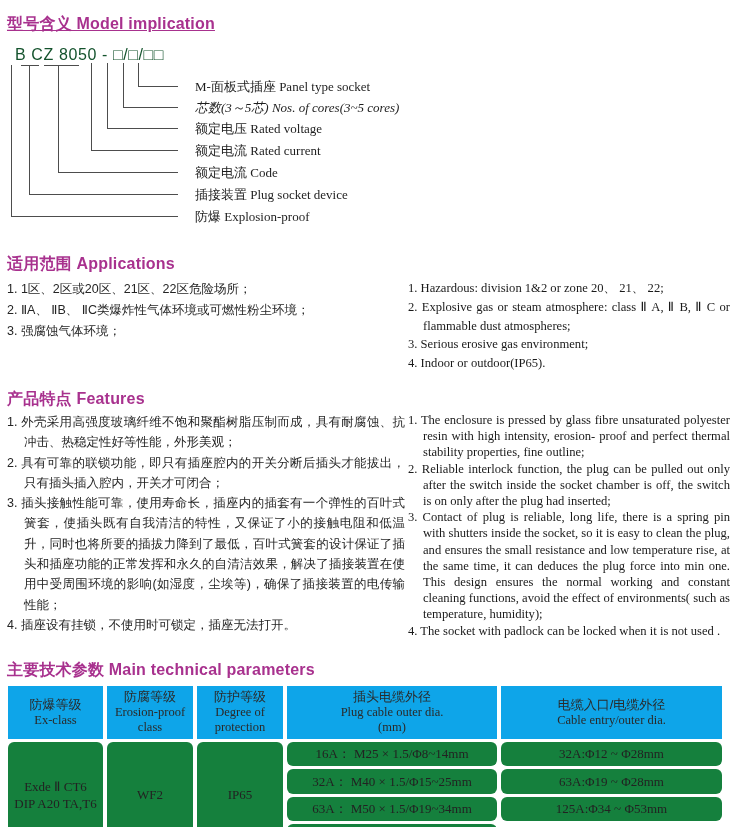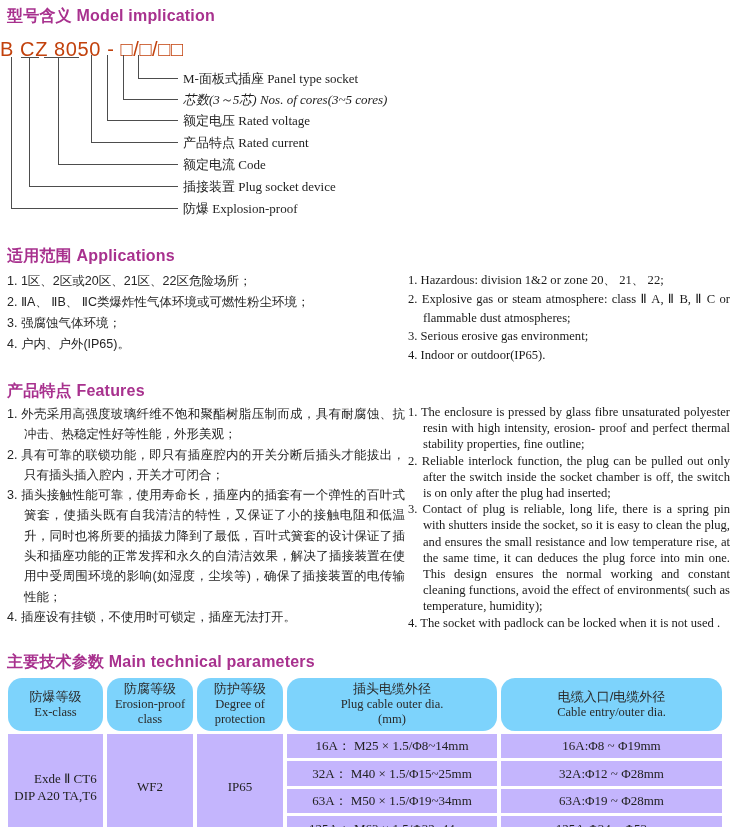--- a/index.html
+++ b/index.html
@@ -8,28 +8,28 @@
     font-family:"Liberation Sans",sans-serif;color:#252525;
     -webkit-font-smoothing:antialiased;
   }
   .heading{
     color:#a8318e;font-weight:bold;font-size:16px;line-height:18px;
     margin:0 0 0 7px;font-family:"Liberation Sans",sans-serif;letter-spacing:0.2px;
   }
   
   .diagram{position:relative;height:181px;margin-top:13px;}
   .model-code{
-    position:absolute;left:0;top:0;font-size:20px;color:#c2410c;
+    position:absolute;left:15px;top:0;font-size:16px;color:#14532d;
     letter-spacing:0.6px;white-space:pre;
   }
   .dline{position:absolute;background:#4d4d4d;}
   .vline{width:1px;}
   .hline{height:1px;}
   .dlabel{
-    position:absolute;left:183px;font-size:13px;color:#1e1e1e;white-space:nowrap;
+    position:absolute;left:195px;font-size:13px;color:#1e1e1e;white-space:nowrap;
     font-family:"Liberation Serif",serif;
   }
   
   .cols{display:flex;align-items:flex-start;}
   .plainlist{list-style:none;margin:0;padding:0;}
   .zh-list{width:398px;margin-left:7px;font-size:12.5px;}
   .apps .zh-list li{line-height:21px;}
   .en-list{width:322px;margin-left:3px;font-family:"Liberation Serif",serif;
     font-size:12.6px;color:#1a1a1a;}
   .apps .en-list li{line-height:18.8px;padding-left:15px;text-indent:-15px;text-align:justify;}
@@ -37,38 +37,38 @@
   .feat{margin-top:4px;height:246px;}
   .feat .zh-list li{line-height:20.3px;padding-left:17px;text-indent:-17px;text-align:justify;}
   .feat .en-list li{line-height:16.2px;padding-left:15px;text-indent:-15px;text-align:justify;}
   
   .param-table{
     margin:7px 8px 0 8px;width:714px;
     display:grid;grid-template-columns:95px 86px 86px 210px 1fr;
     grid-template-rows:53px 107px;column-gap:4px;row-gap:3px;
   }
   .th{
-    background:#7dd3fc;display:flex;flex-direction:column;align-items:center;
-    justify-content:center;text-align:center;border-radius:14px;
+    background:#0ea5e9;display:flex;flex-direction:column;align-items:center;
+    justify-content:center;text-align:center;
   }
   .th .hz{font-size:13px;color:#2a2a2a;line-height:16px;}
   .th .he{font-family:"Liberation Serif",serif;font-size:12.5px;color:#2a2a2a;line-height:15px;}
   .td{
-    background:#c4b5fd;display:flex;flex-direction:column;align-items:center;
-    justify-content:center;font-family:"Liberation Serif",serif;font-size:13px;color:#222;
+    background:#15803d;display:flex;flex-direction:column;align-items:center;
+    justify-content:center;font-family:"Liberation Serif",serif;font-size:13px;color:#222;border-radius:6px;
   }
   .td .cellline{line-height:17px;}
   .subgrid{display:grid;grid-template-rows:repeat(4,1fr);row-gap:3px;}
   .subgrid .td{flex-direction:row;}
   .sp-top{padding-top:5px;}
 </style>
 </head>
 <body>
 
-<h2 class="heading sp-top" style="padding-top:7px;">型号含义 Model implication</h2>
+<h2 class="heading sp-top" style="padding-top:15px;text-decoration:underline;">型号含义 Model implication</h2>
 
 <div class="diagram">
   <div class="model-code">B CZ 8050 - □/□/□□</div>
 
   <div class="dline hline" style="left:21px;top:19px;width:18px;"></div>
   <div class="dline hline" style="left:44px;top:19px;width:35px;"></div>
 
   <div class="dline vline" style="left:11px;top:19px;height:152px;"></div>
   <div class="dline vline" style="left:29px;top:19px;height:130px;"></div>
   <div class="dline vline" style="left:58px;top:19px;height:108px;"></div>
@@ -81,34 +81,33 @@
   <div class="dline hline" style="left:123px;top:61px;width:55px;"></div>
   <div class="dline hline" style="left:107px;top:82px;width:71px;"></div>
   <div class="dline hline" style="left:91px;top:104px;width:87px;"></div>
   <div class="dline hline" style="left:58px;top:126px;width:120px;"></div>
   <div class="dline hline" style="left:29px;top:148px;width:149px;"></div>
   <div class="dline hline" style="left:11px;top:170px;width:167px;"></div>
 
   <div class="dlabel" style="top:32px;">M-面板式插座 Panel type socket</div>
   <div class="dlabel" style="top:53px;font-style:italic;">芯数(3～5芯)  Nos. of  cores(3~5 cores)</div>
   <div class="dlabel" style="top:74px;">额定电压  Rated voltage</div>
-  <div class="dlabel" style="top:96px;">产品特点  Rated current</div>
+  <div class="dlabel" style="top:96px;">额定电流  Rated current</div>
   <div class="dlabel" style="top:118px;">额定电流  Code</div>
   <div class="dlabel" style="top:140px;">插接装置   Plug socket device</div>
   <div class="dlabel" style="top:162px;">防爆  Explosion-proof</div>
 </div>
 
 <h2 class="heading" style="margin-top:28px;">适用范围 Applications</h2>
 
 <div class="cols apps">
   <ul class="plainlist zh-list">
     <li>1. 1区、2区或20区、21区、22区危险场所；</li>
     <li>2. ⅡA、 ⅡB、 ⅡC类爆炸性气体环境或可燃性粉尘环境；</li>
     <li>3. 强腐蚀气体环境；</li>
-    <li>4. 户内、户外(IP65)。</li>
   </ul>
   <ul class="plainlist en-list">
     <li>1. Hazardous: division 1&amp;2 or zone 20、 21、 22;</li>
     <li>2. Explosive gas or steam atmosphere: class Ⅱ A, Ⅱ B, Ⅱ C or flammable  dust atmospheres;</li>
     <li>3. Serious erosive gas environment;</li>
     <li>4. Indoor or outdoor(IP65).</li>
   </ul>
 </div>
 
 <h2 class="heading" style="margin-top:17px;">产品特点 Features</h2>
@@ -150,36 +149,35 @@
     <span class="hz">插头电缆外径</span>
     <span class="he">Plug  cable outer dia.</span>
     <span class="he">(mm)</span>
   </div>
   <div class="th">
     <span class="hz">电缆入口/电缆外径</span>
     <span class="he">Cable entry/outer dia.</span>
   </div>
 
   <div class="td">
-    <div style="text-align:right;">
+    <div style="text-align:center;">
       <div class="cellline">Exde Ⅱ CT6</div>
       <div class="cellline">DIP A20 TA,T6</div>
     </div>
   </div>
   <div class="td">
     <span>WF2</span>
   </div>
   <div class="td">
     <span>IP65</span>
   </div>
   <div class="subgrid">
     <div class="td">16A： M25 × 1.5/Φ8~14mm</div>
     <div class="td">32A： M40 × 1.5/Φ15~25mm</div>
     <div class="td">63A： M50 × 1.5/Φ19~34mm</div>
     <div class="td">125A： M63 × 1.5/Φ32~44mm</div>
   </div>
   <div class="subgrid">
-    <div class="td">16A:Φ8 ~ Φ19mm</div>
     <div class="td">32A:Φ12 ~ Φ28mm</div>
     <div class="td">63A:Φ19 ~ Φ28mm</div>
     <div class="td">125A:Φ34 ~ Φ53mm</div>
   </div>
 </div>
 
 </body></html>

